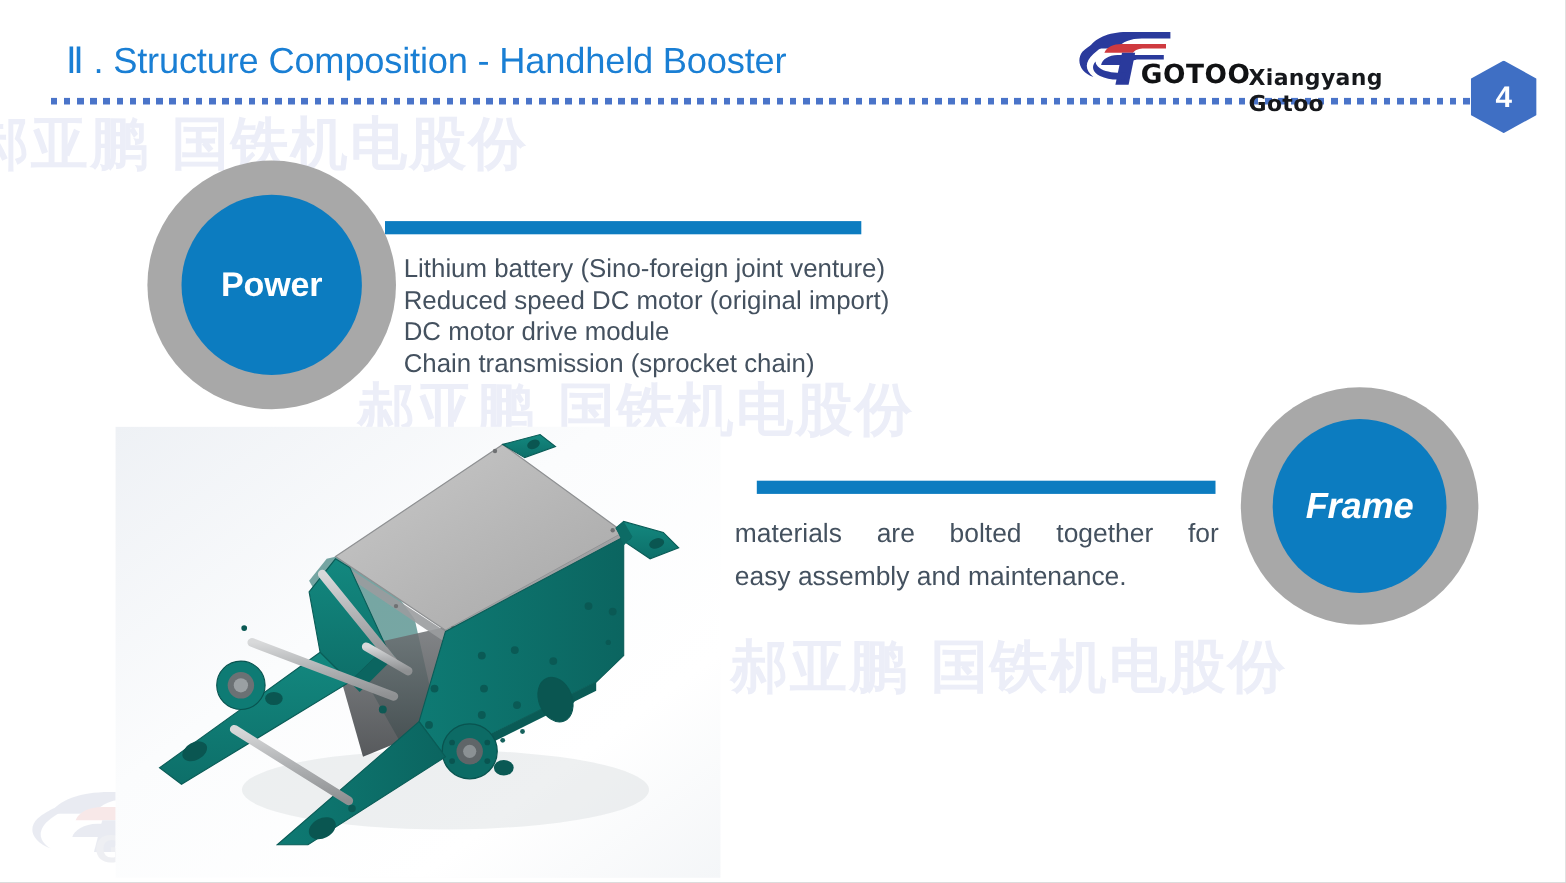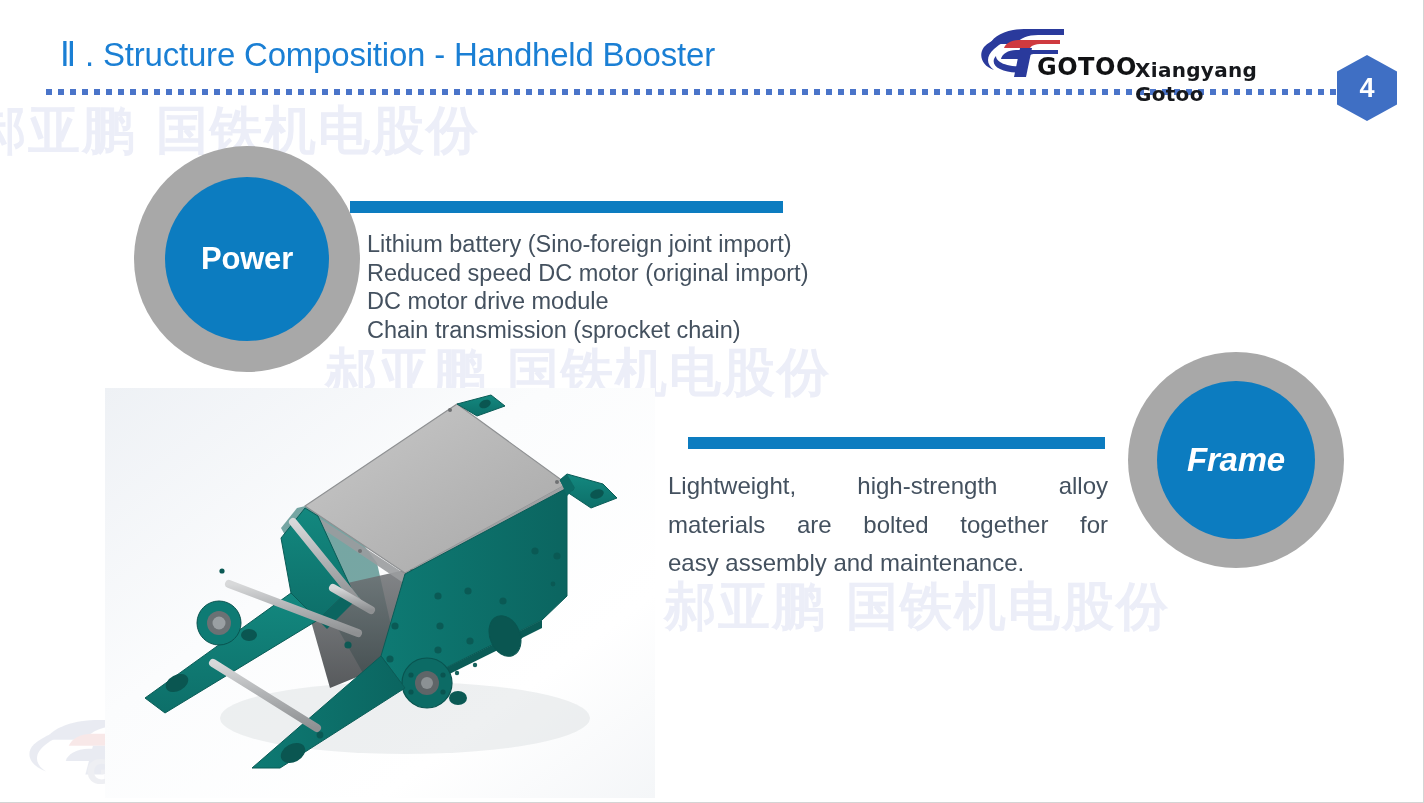--- a/index.html
+++ b/index.html
@@ -237,34 +237,33 @@
     <div class="num">4</div>
   </div>
 
   <div class="ring" id="circle-power">
     <div class="inner">
       <span>Power</span>
     </div>
   </div>
   <div class="bar" id="bar-power"></div>
   <div class="body-text" id="power-list">
-    <div>Lithium battery (Sino-foreign joint import)</div>
+    <div>Lithium battery (Sino-foreign joint venture)</div>
     <div>Reduced speed DC motor (original import)</div>
     <div>DC motor drive module</div>
     <div>Chain transmission (sprocket chain)</div>
   </div>
 
   <div class="ring" id="circle-frame">
     <div class="inner">
       <span>Frame</span>
     </div>
   </div>
   <div class="bar" id="bar-frame"></div>
   <div class="body-text" id="frame-desc">
-    <span class="j">Lightweight,  high-strength  alloy</span>
     <span class="j">materials are bolted together for</span>
     <span>easy assembly and maintenance.</span>
   </div>
 
   <div id="product">
     <svg viewBox="0 0 550 410">
       <defs>
         <linearGradient id="bg" x1="0" y1="0" x2="1" y2="1">
           <stop offset="0%" stop-color="#eef1f5"></stop>
           <stop offset="40%" stop-color="#fbfcfd"></stop>

